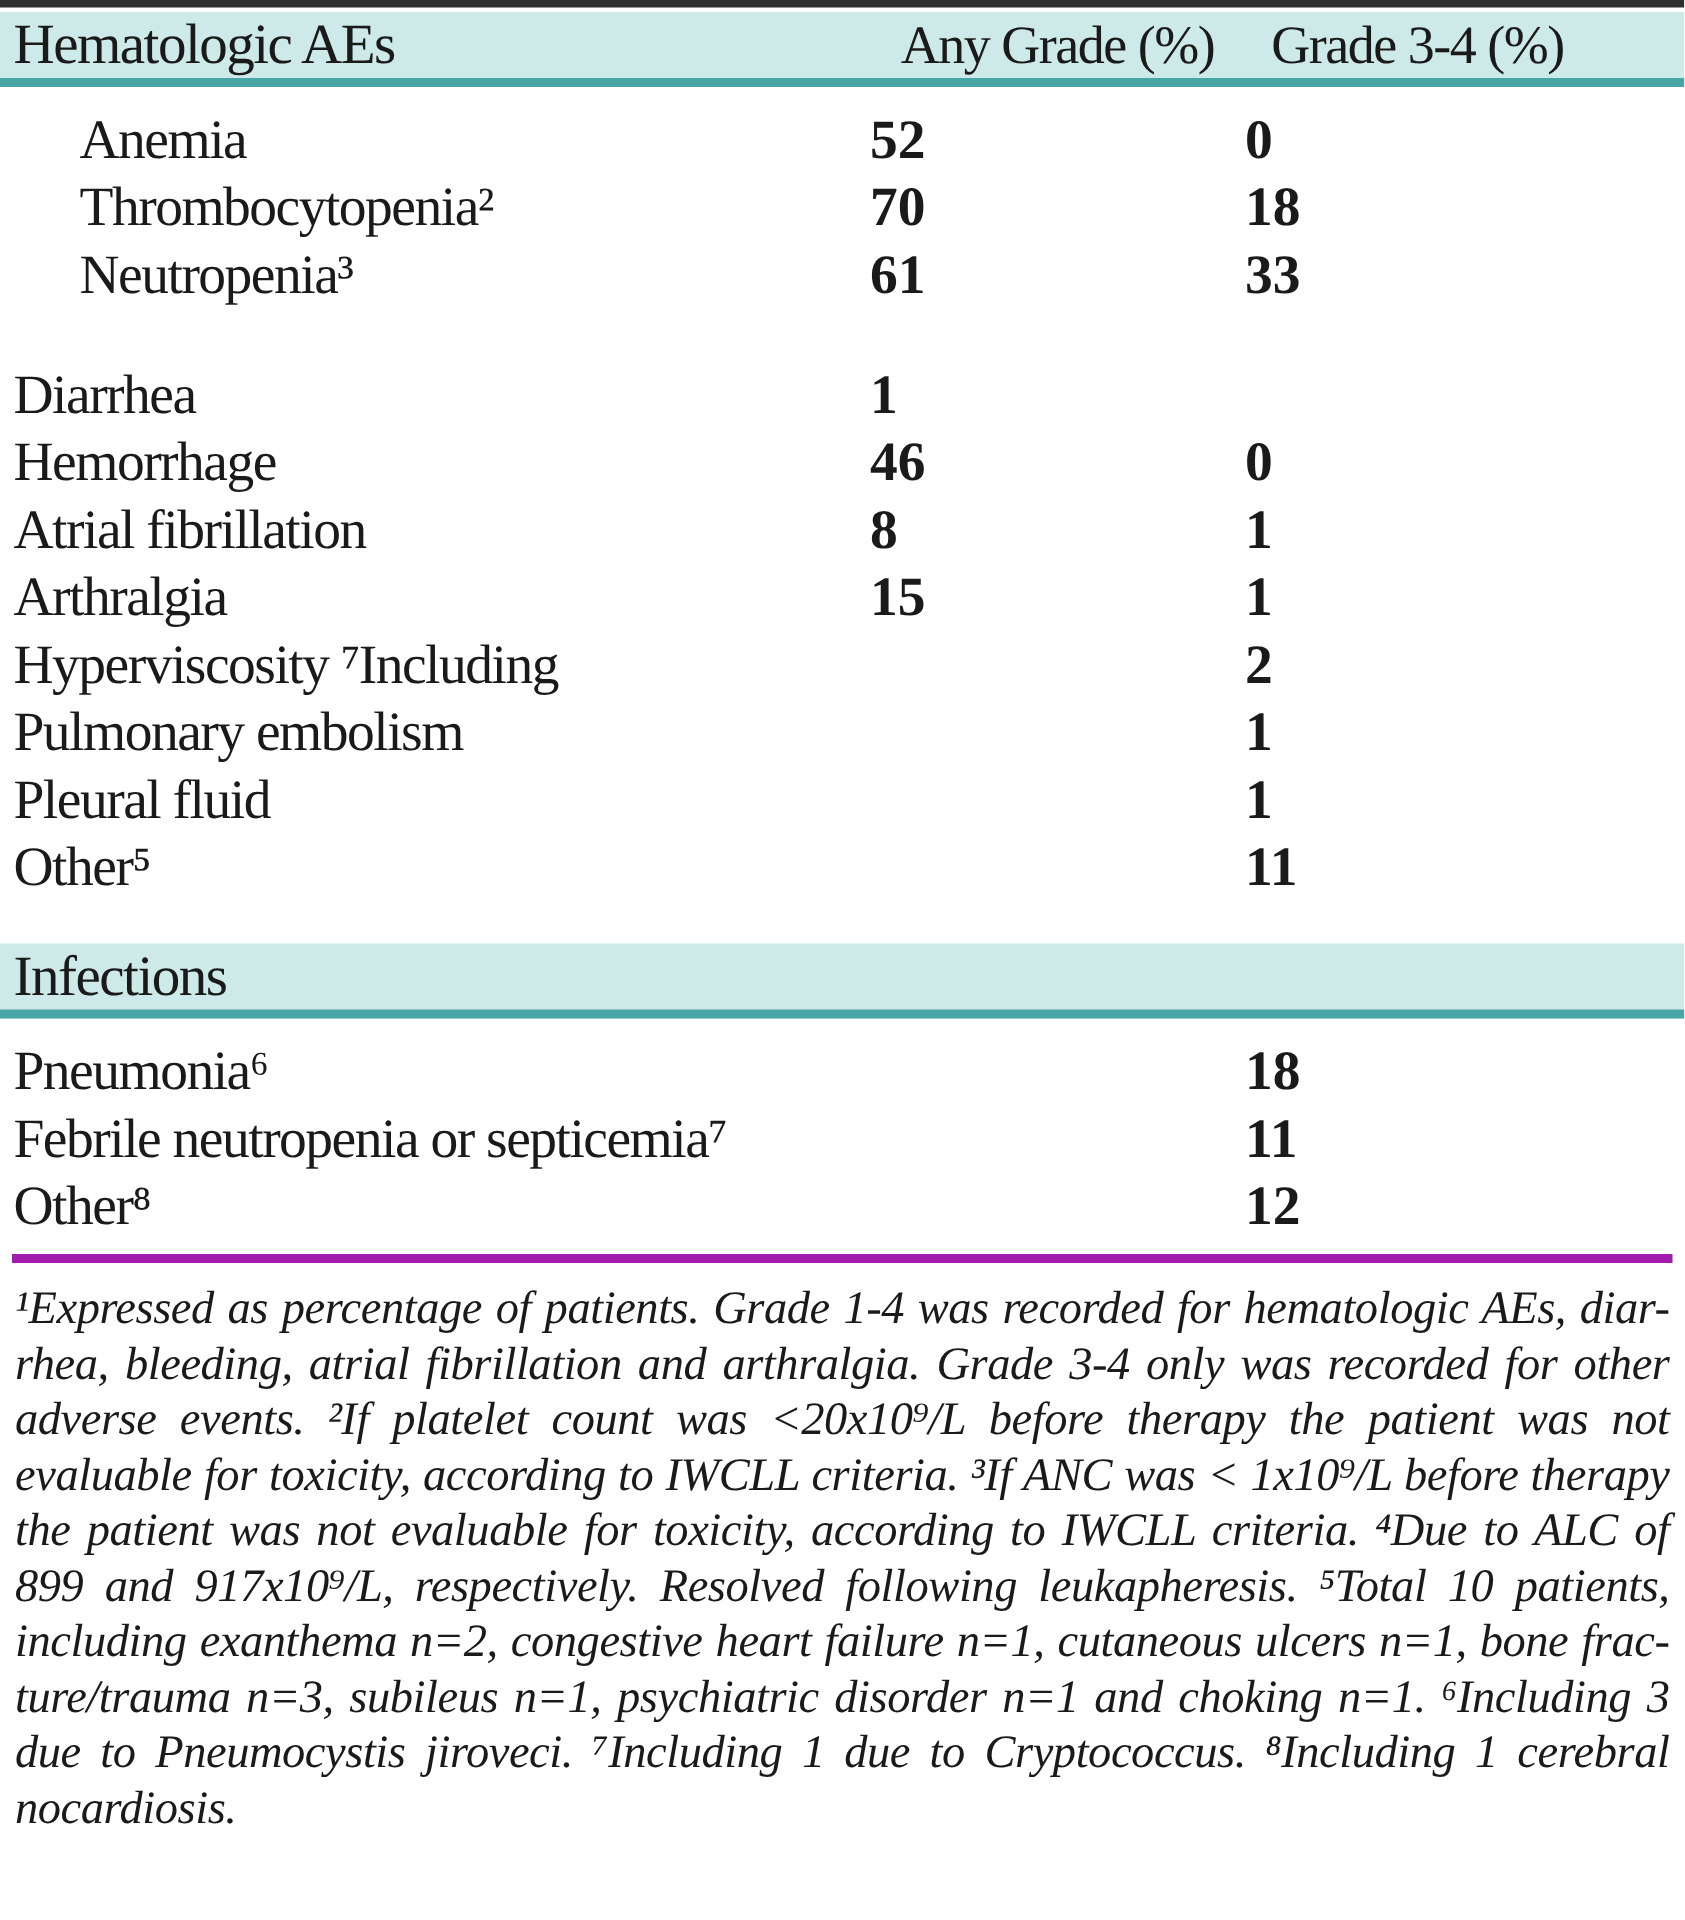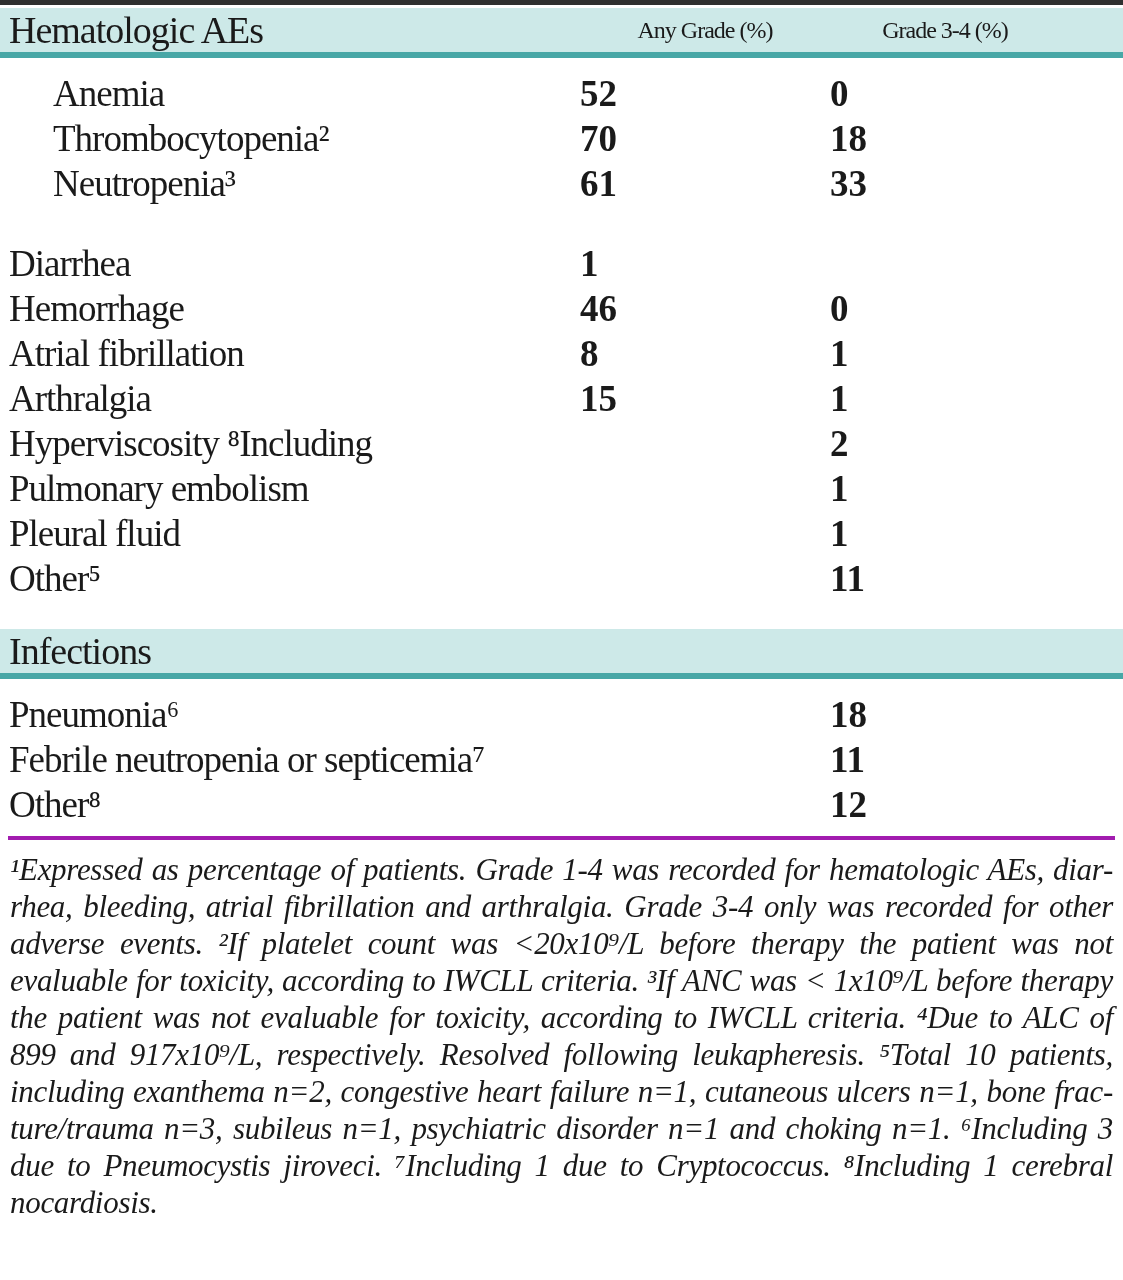--- a/index.html
+++ b/index.html
@@ -30,42 +30,42 @@
     background: #cde9e8;
     border-bottom: 6px solid #48a7a6;
     height: 44px;
   }
   .band .label, .band .title {
     font-size: 38px;
     letter-spacing: -1px;
     white-space: nowrap;
   }
   .band .colhead {
-    font-size: 24px;
+    font-size: 36px;
     letter-spacing: -1px;
     text-align: center;
     white-space: nowrap;
   }
   .rows1 { padding: 13px 0 22px 0; margin-left: 44px; }
   .rows2 { padding: 13px 0 28px 0; }
   .rows3 { padding: 13px 0 9px 0; border-radius: 20px; }
   .row { height: 45px; }
   .row .label {
     font-size: 37px;
     letter-spacing: -1px;
     white-space: nowrap;
   }
   .row .num {
     font-size: 37px;
     text-align: left;
     font-weight: bold;
   }
   .footnotes {
     margin: 0 8px 0 8px;
-    border-top: 4px solid #a21caf;
+    border-top: 6px solid #a21caf;
     padding: 11px 2px 0 2px;
   }
   .fn-line {
     font-style: italic;
     font-size: 31px;
     line-height: 37px;
     letter-spacing: -0.3px;
     text-align: justify;
     text-align-last: justify;
     white-space: normal;
@@ -118,21 +118,21 @@
       <div class="label">Atrial fibrillation</div>
       <div class="num">8</div>
       <div class="num">1</div>
     </div>
     <div class="row grid3">
       <div class="label">Arthralgia</div>
       <div class="num">15</div>
       <div class="num">1</div>
     </div>
     <div class="row grid3">
-      <div class="label">Hyperviscosity ⁸Including</div>
+      <div class="label">Hyperviscosity ⁷Including</div>
       <div class="num"></div>
       <div class="num">2</div>
     </div>
     <div class="row grid3">
       <div class="label">Pulmonary embolism</div>
       <div class="num"></div>
       <div class="num">1</div>
     </div>
     <div class="row grid3">
       <div class="label">Pleural fluid</div>

